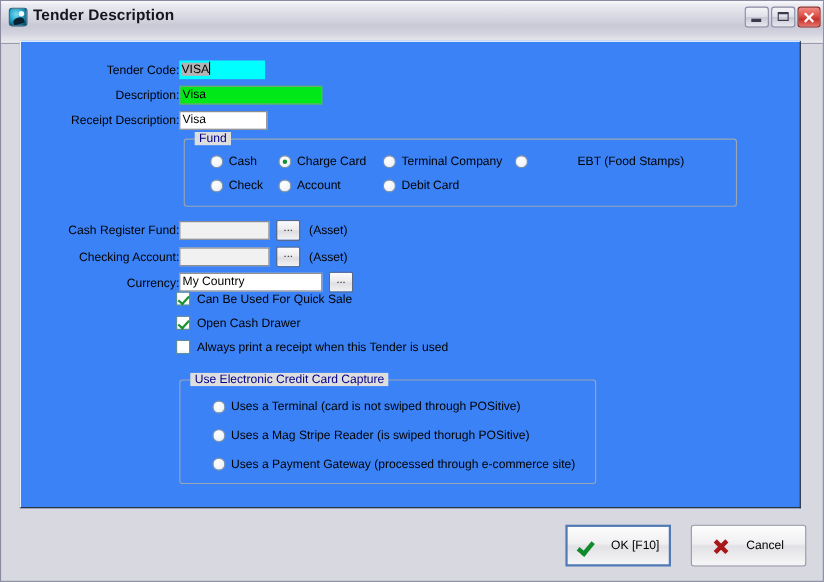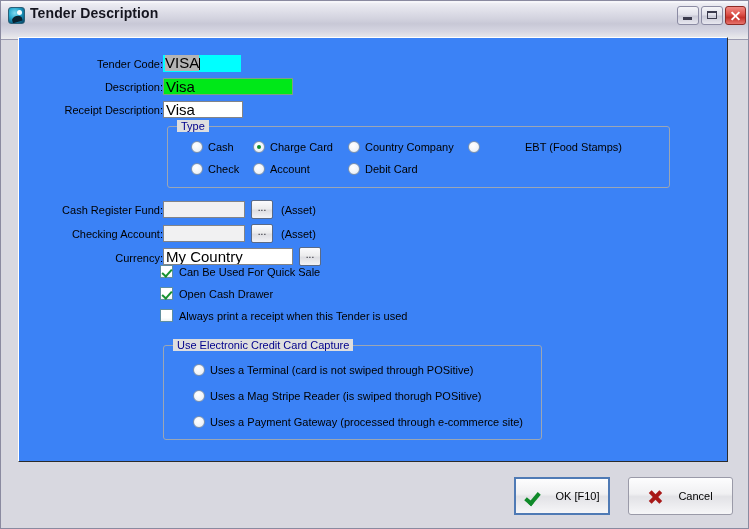--- a/index.html
+++ b/index.html
@@ -144,21 +144,21 @@
     position: absolute;
     font-size: 11px;
     color: #000000;
     text-align: right;
     white-space: nowrap;
   }
   .fld {
     position: absolute;
     box-sizing: border-box;
     font-family: "Liberation Sans", sans-serif;
-    font-size: 15px;
+    font-size: 11px;
     color: #000000;
     border: 1px solid #828487;
     background: #ffffff;
     padding: 1px 2px;
     line-height: 13px;
     height: 17px;
     overflow: hidden;
     white-space: nowrap;
   }
   .fld.readonly { background: #f1f1f2; }
@@ -347,33 +347,33 @@
       <span class="selected-text">VISA</span><span class="caret"></span>
     </div>
 
     <div class="lbl" style="left:52px; top:43px; width:92px;">Description:</div>
     <div class="fld green" style="left:144px; top:40px; width:130px;">Visa</div>
 
     <div class="lbl" style="left:18px; top:66px; width:126px;">Receipt Description:</div>
     <div class="fld" style="left:144px; top:63px; width:80px;">Visa</div>
 
     <div class="group" style="left:148px; top:88px; width:503px; height:62px;">
-      <div class="group-title">Type</div>
+      <div class="group-title">Fund</div>
 
       <div class="radio-row" style="left:23px; top:14px;">
         <span class="radio"></span>
         <span class="radio-label">Cash</span>
       </div>
       <div class="radio-row" style="left:85px; top:14px;">
         <span class="radio checked"></span>
         <span class="radio-label">Charge Card</span>
       </div>
       <div class="radio-row" style="left:180px; top:14px;">
         <span class="radio"></span>
-        <span class="radio-label">Country Company</span>
+        <span class="radio-label">Terminal Company</span>
       </div>
       <div class="radio-row" style="left:300px; top:14px;gap:40px;">
         <span class="radio"></span>
         <span class="radio-label">EBT (Food Stamps)</span>
       </div>
 
       <div class="radio-row" style="left:23px; top:36px;">
         <span class="radio"></span>
         <span class="radio-label">Check</span>
       </div>

